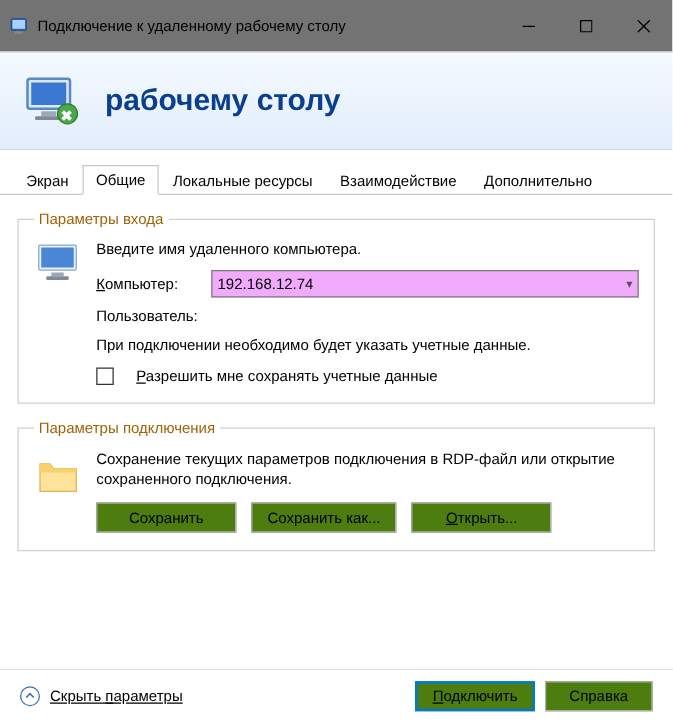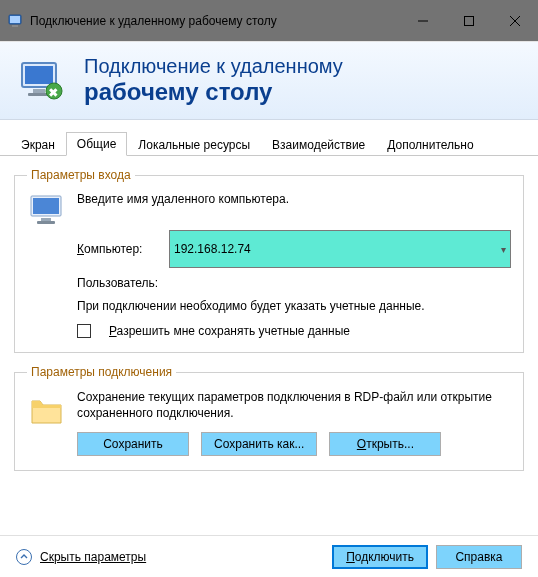--- a/index.html
+++ b/index.html
@@ -68,46 +68,46 @@
     .tabpanel { padding: 12px 14px 6px 14px; }
     fieldset {
       border: 1px solid #d0d0d0;
       padding: 10px 12px 14px 12px;
       margin-bottom: 12px;
     }
     legend { font-size: 12px; padding: 0 4px; color: #a16207; }
     .group-row { display: flex; }
     .group-icon { width: 42px; flex-shrink: 0; margin-right: 8px; }
     .group-body { flex: 1; }
-    .instr { margin-bottom: 24px; }
+    .instr { margin-bottom: 10px; }
     .formrow { display: flex; align-items: center; margin-bottom: 8px; }
     .formrow label { width: 92px; }
     .combo, .input {
       flex: 1;
-      height: 38px;
+      height: 22px;
       border: 1px solid #7a7a7a;
       padding: 0 4px;
       font-family: inherit;
       font-size: 12px;
-      background: #5eead4;
+      background: #f0abfc;
       text-align: center;
     }
     .combo { display: flex; align-items: center; justify-content: space-between; }
     .combo .chev { color: #555; font-size: 10px; padding-left: 6px; }
     .note { margin: 4px 0 10px 0; line-height: 1.35; }
     .chkrow { display: flex; align-items: center; gap: 18px; }
     .chkbox {
       width: 14px; height: 14px; border: 1px solid #333; background: #fff;
       display: inline-block;
     }
     .btnrow { display: flex; gap: 12px; margin-top: 10px; }
     .btn {
       min-width: 112px;
       height: 24px;
-      background: #7dd3fc;
+      background: #4d7c0f;
       border: 1px solid #adadad;
       font-family: inherit; font-size: 12px;
       display: inline-flex; align-items: center; justify-content: center;
       padding: 0 12px;
     }
     .btn.default { border: 2px solid #0078d7; }
     .footer {
       position: absolute;
       left: 0; right: 0; bottom: 0;
       height: 42px;
@@ -164,21 +164,20 @@
     <svg width="48" height="48" viewBox="0 0 48 48">
       <rect x="4" y="6" width="34" height="24" rx="2" fill="#dce9fb" stroke="#5a88c2" stroke-width="2"></rect>
       <rect x="7" y="9" width="28" height="18" fill="#3a78d0"></rect>
       <rect x="15" y="32" width="12" height="4" fill="#9aa9b8"></rect>
       <rect x="10" y="36" width="22" height="3" rx="1" fill="#7d8b99"></rect>
       <circle cx="36" cy="34" r="8" fill="#49a849" stroke="#2c7d2c" stroke-width="1"></circle>
       <path d="M32 34 l3 0 l0 -3 l3 0 l0 3 l3 0 l0 3 l-3 0 l0 3 l-3 0 l0 -3 l-3 0 z" fill="#fff" transform="rotate(45 36 34)"></path>
     </svg>
   </div>
   <div class="header-text">
-    <div class="line1">Подключение к удаленному</div>
     <div class="line2">рабочему столу</div>
   </div>
 </div>
 
 <div class="tabs">
   <div class="tab">Экран</div>
   <div class="tab active">Общие</div>
   <div class="tab">Локальные ресурсы</div>
   <div class="tab">Взаимодействие</div>
   <div class="tab">Дополнительно</div>

